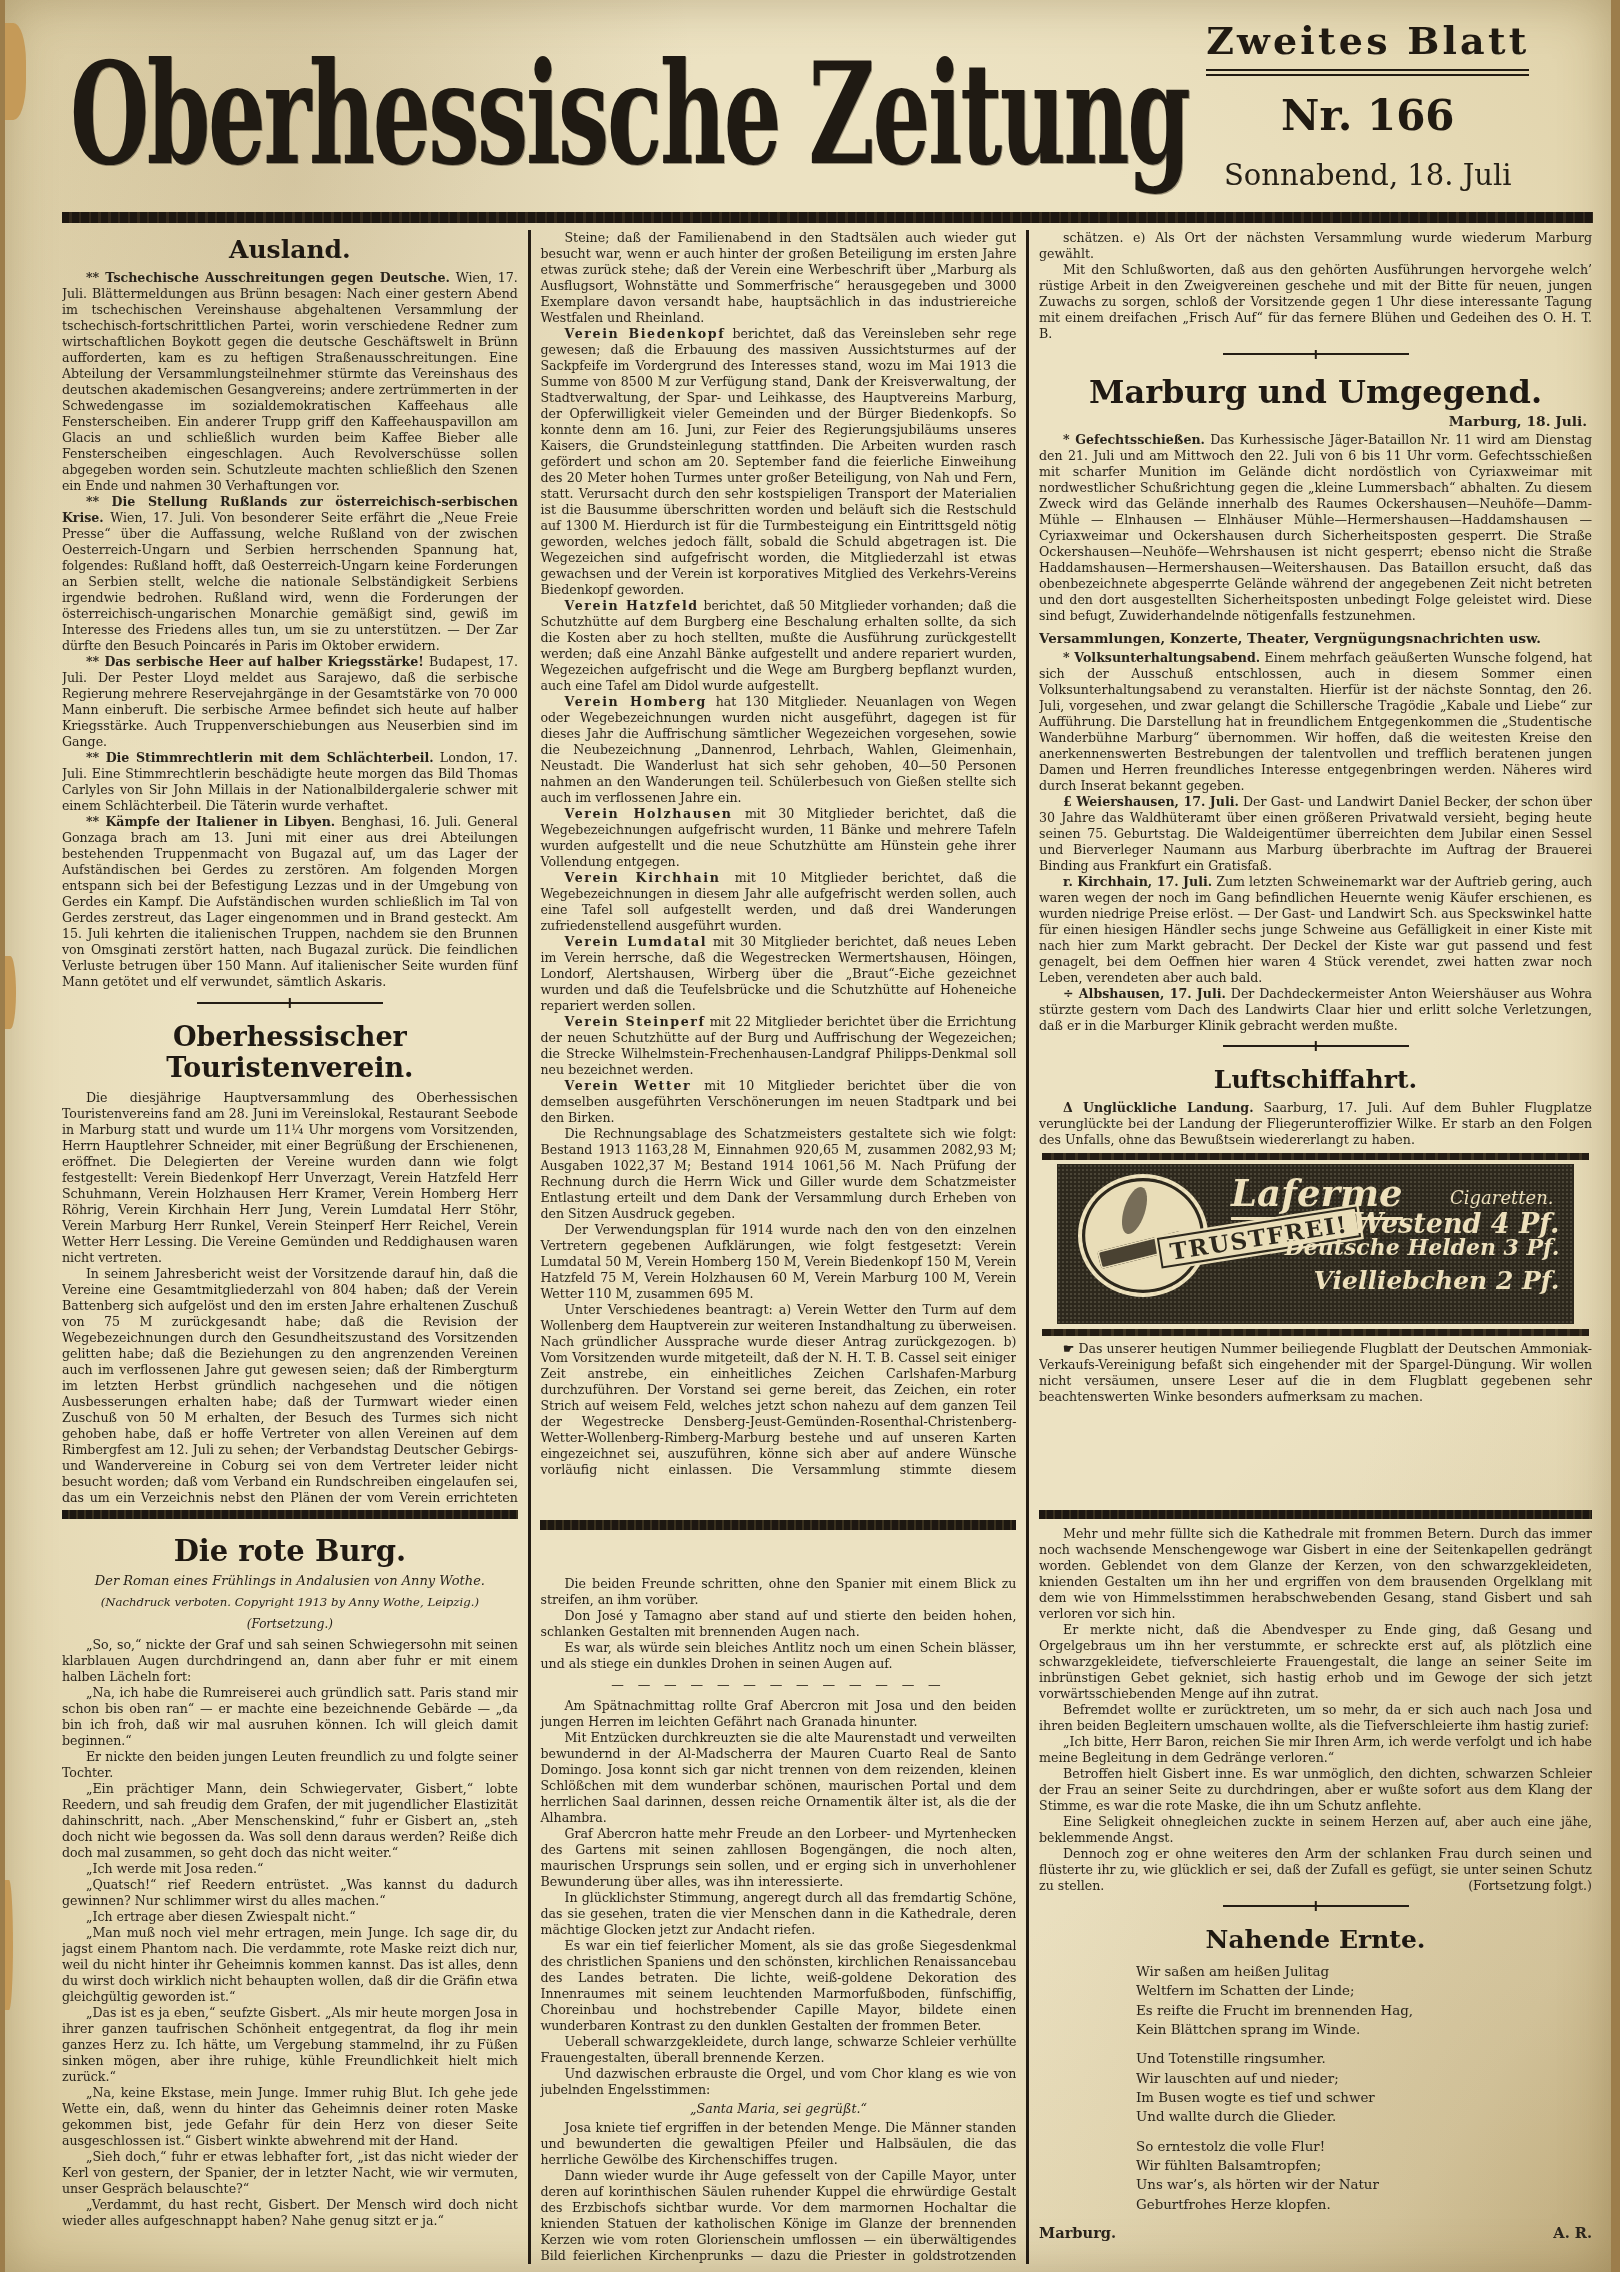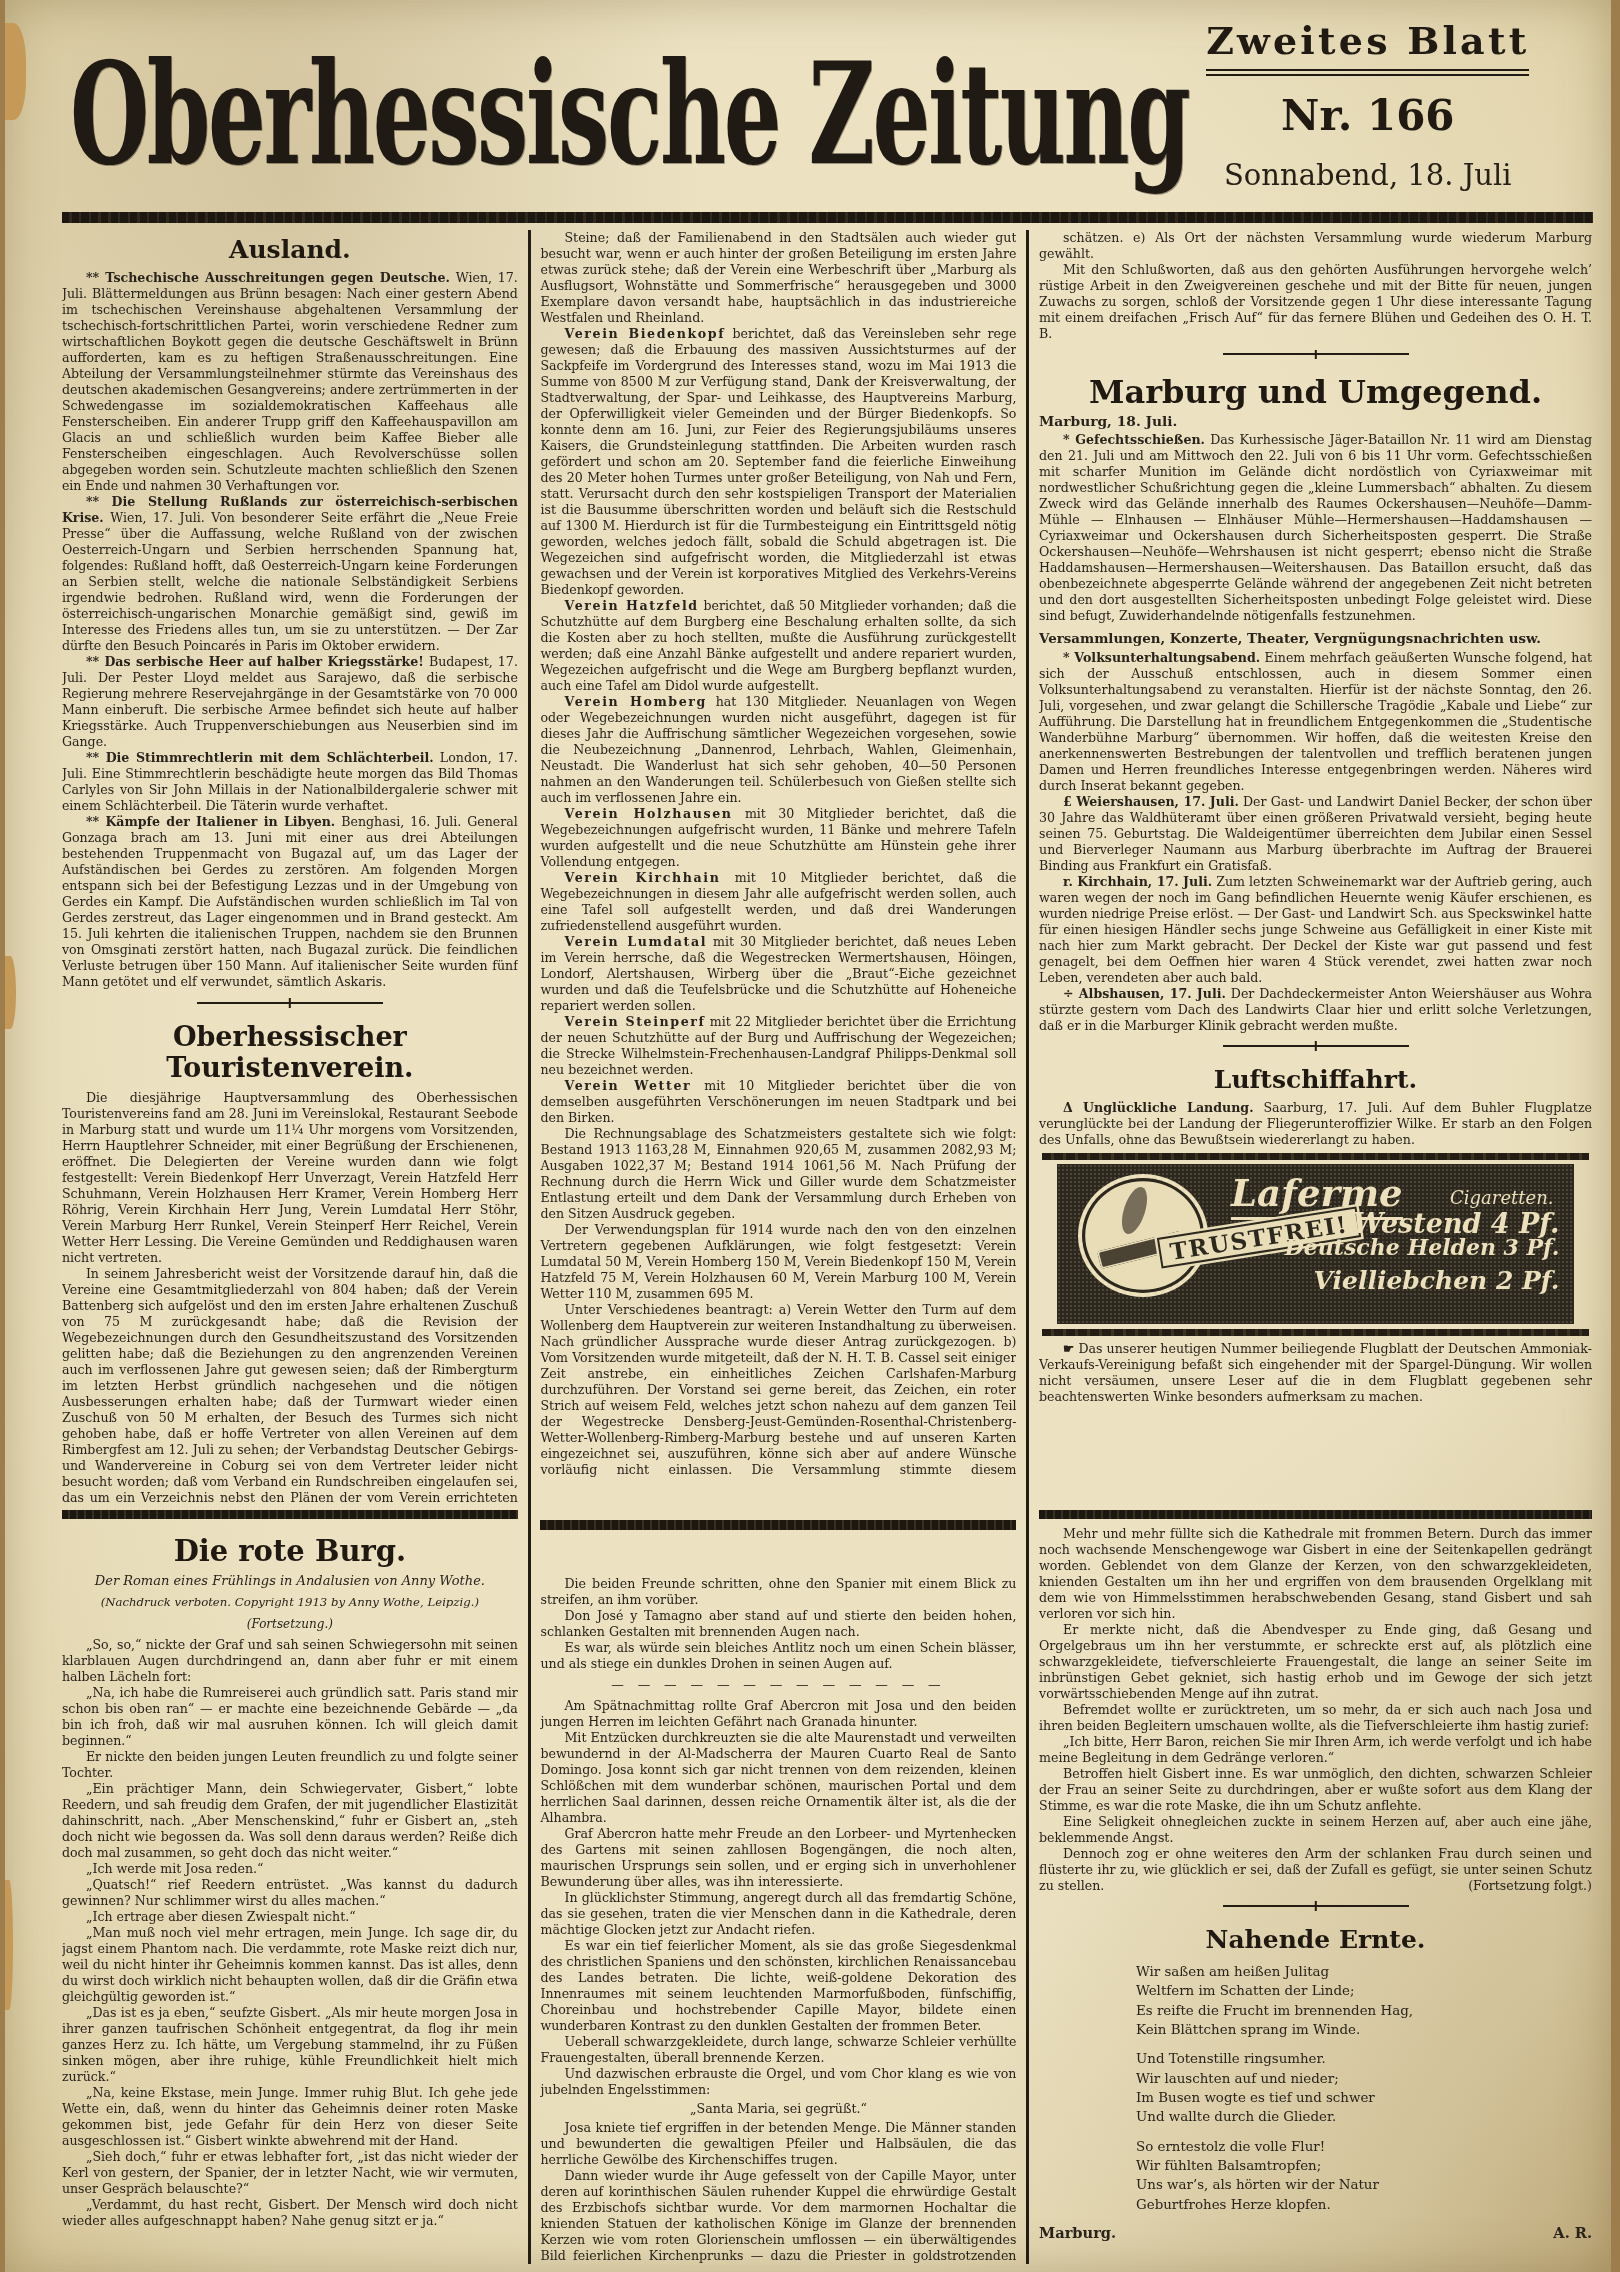--- a/index.html
+++ b/index.html
@@ -61,24 +61,24 @@
   .h-marburg{font-size:32px;margin:11.3px 0 1.6px;}
   .h-luft{font-size:25px;margin-top:8px;}
   .h-burg{font-size:29px;margin:8px 0 4.9px;}
   .h-ernte{font-size:25px;margin:11.3px 0 8px;}
   .sect-div{width:186px;margin:11.3px auto;border-top:2.4px solid #241d14;position:relative;height:6.5px;}
   .sect-div::after{content:"";position:absolute;left:50%;top:-5.7px;width:2.4px;height:9.7px;background:#241d14;transform:translateX(-50%);}
   .centerline{text-align:center;text-indent:0;font-style:italic;}
   .byline{font-size:13px;margin-top:3.2px;}
   .copyright{font-size:11.7px;margin-top:4.9px;}
   .fort{font-size:12px;margin:6.5px 0 4.9px;}
-  .dateline{font-weight:bold;font-size:13.8px;text-indent:0;margin:1.6px 4.9px 3.2px 0;}
+  .dateline{text-align:right;font-weight:bold;font-size:13.8px;text-indent:0;margin:1.6px 4.9px 3.2px 0;}
   .subhead{font-weight:bold;font-size:13.4px;text-indent:0;text-align:left;margin:6.5px 0 3.2px;}
   .dashdiv{text-align:center;text-indent:0;letter-spacing:4.9px;margin:4.9px 0;color:#241d14;}
-  .quoteline{text-align:center;text-indent:0;margin:3.2px 0;}
+  .quoteline{text-align:center;text-indent:0;margin:3.2px 0;font-style:italic;}
   .fortfolgt{float:right;font-weight:normal;}
 
   
   .ad-rule{height:6.5px;margin:4.9px 3.2px;
     background:repeating-linear-gradient(90deg,#241d14 0,#241d14 9px,#3d3322 9px,#3d3322 12px);}
   .ad{position:relative;height:160px;margin:0 18px;overflow:hidden;
     background:
       radial-gradient(rgba(235,225,195,.16) 0.8px, rgba(0,0,0,0) 1.3px),
       #2d281d;
     background-size:4px 4px;

